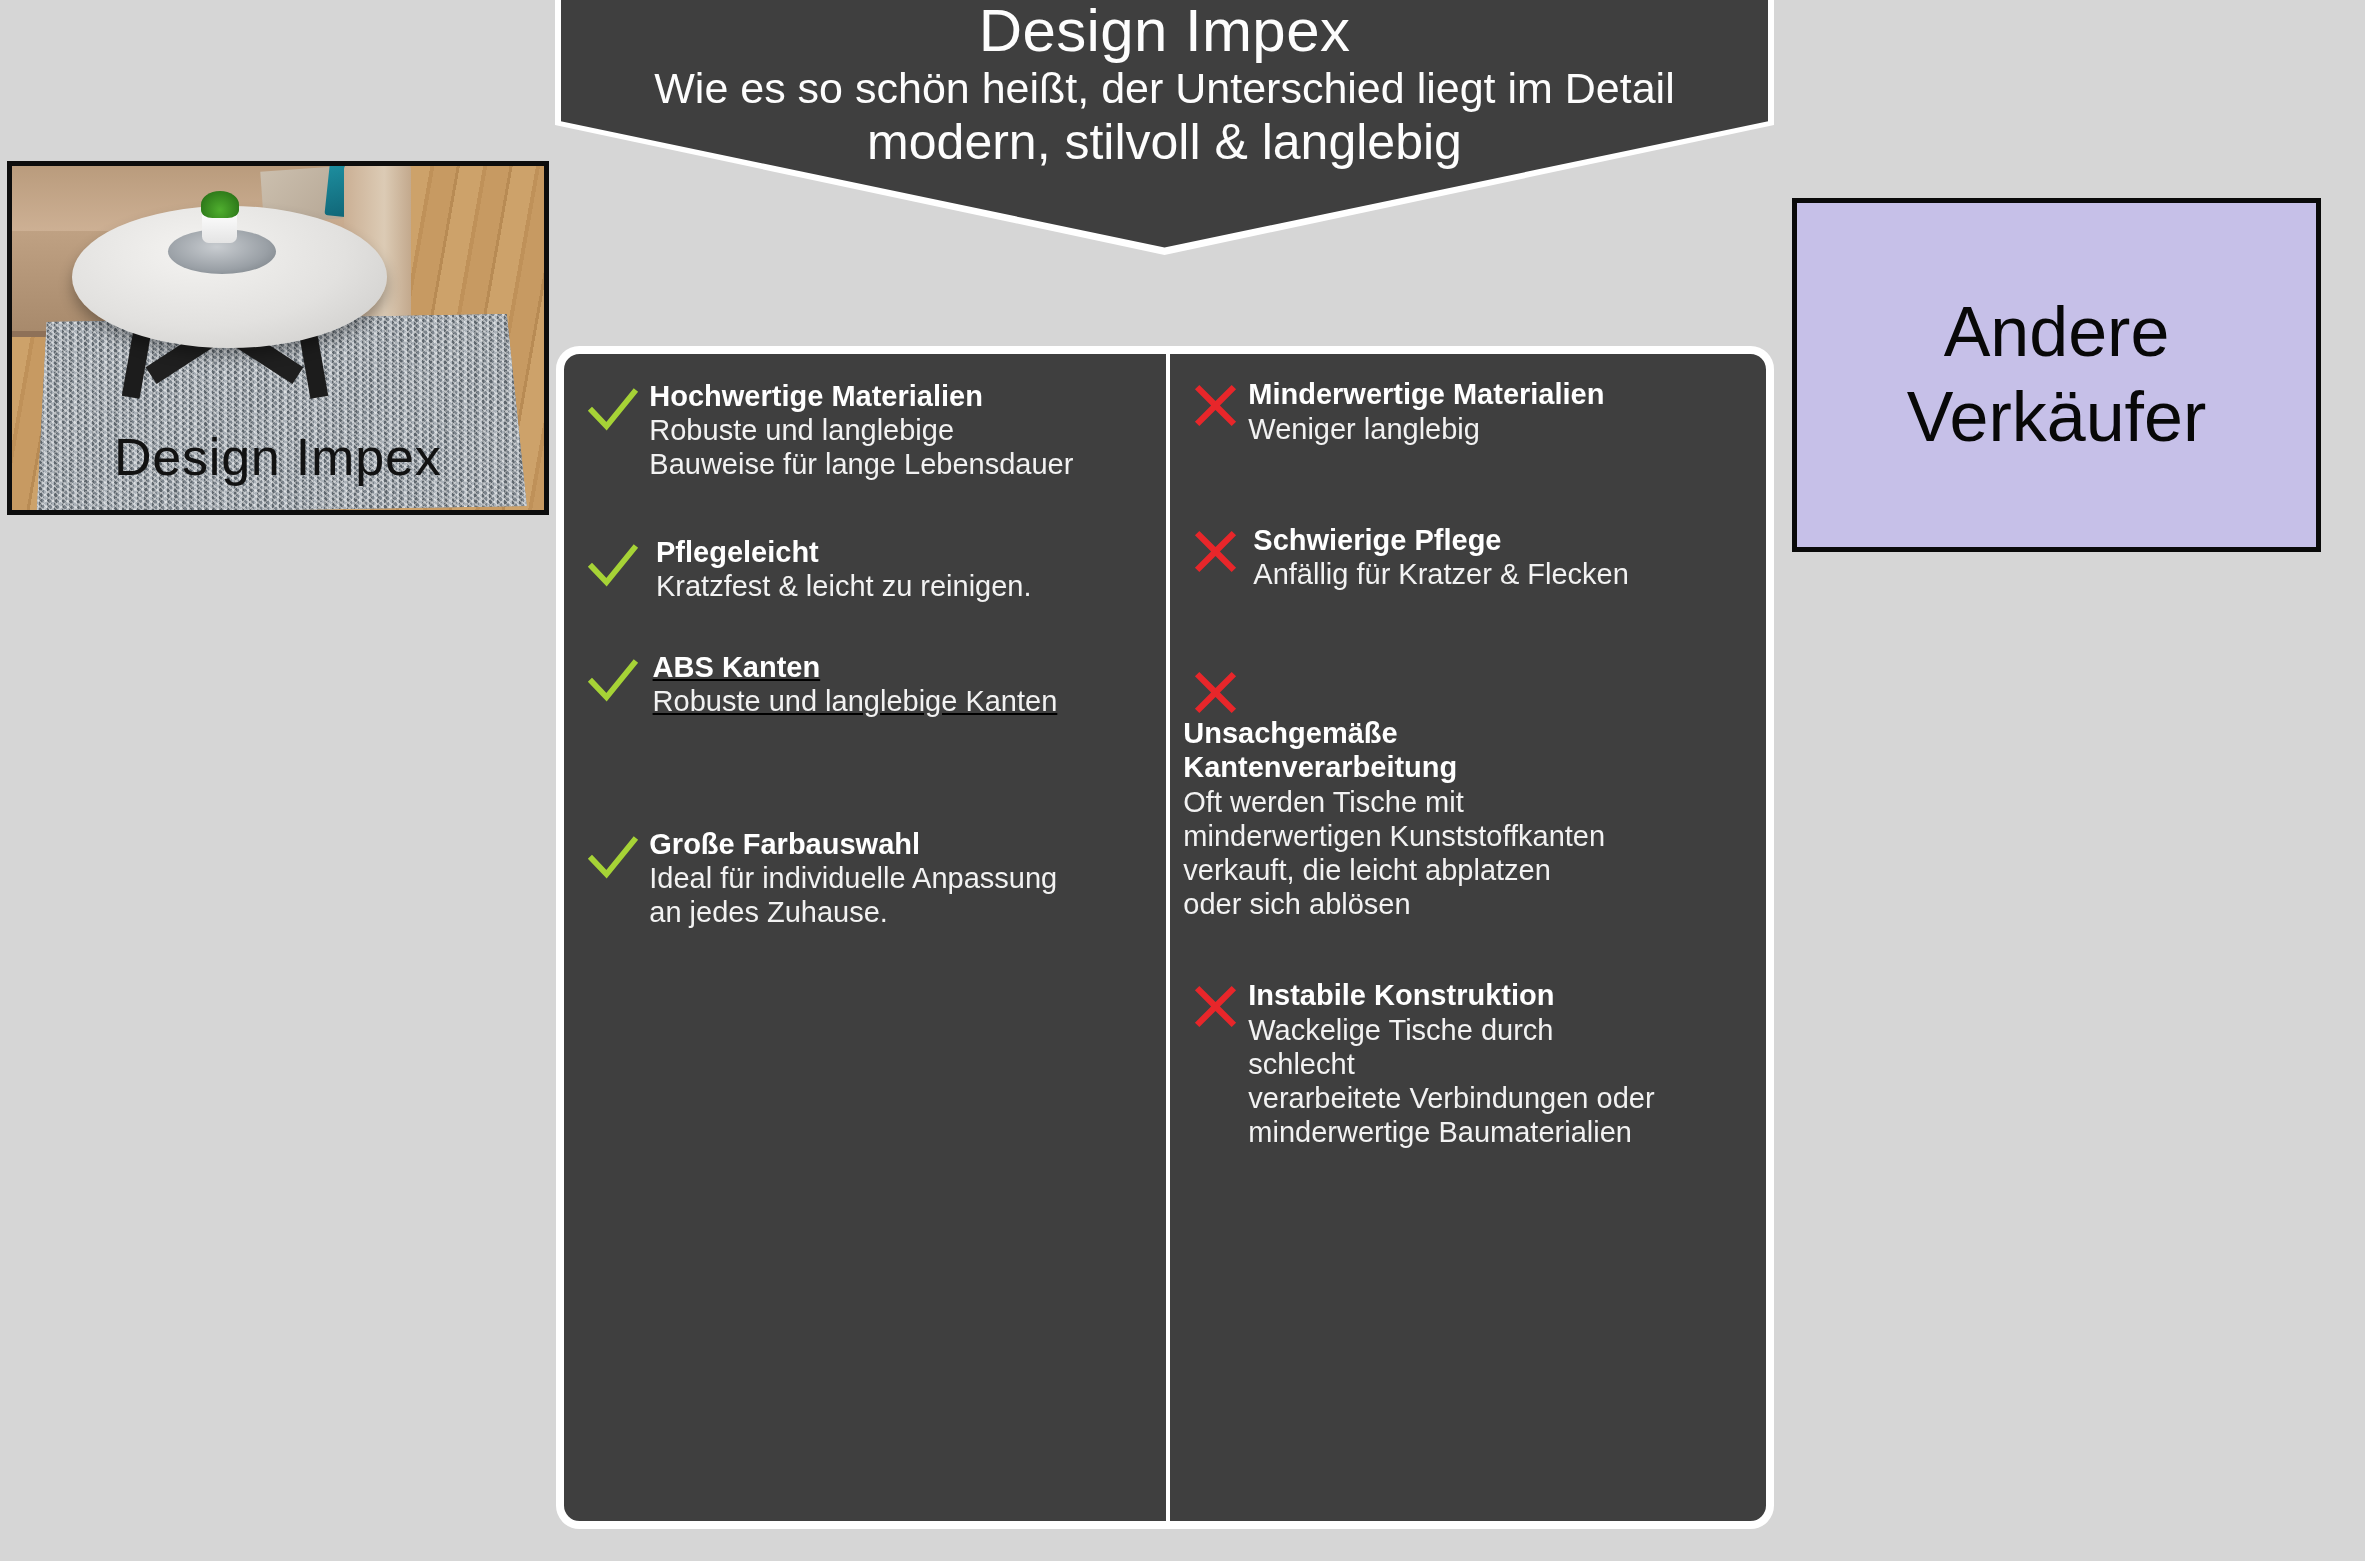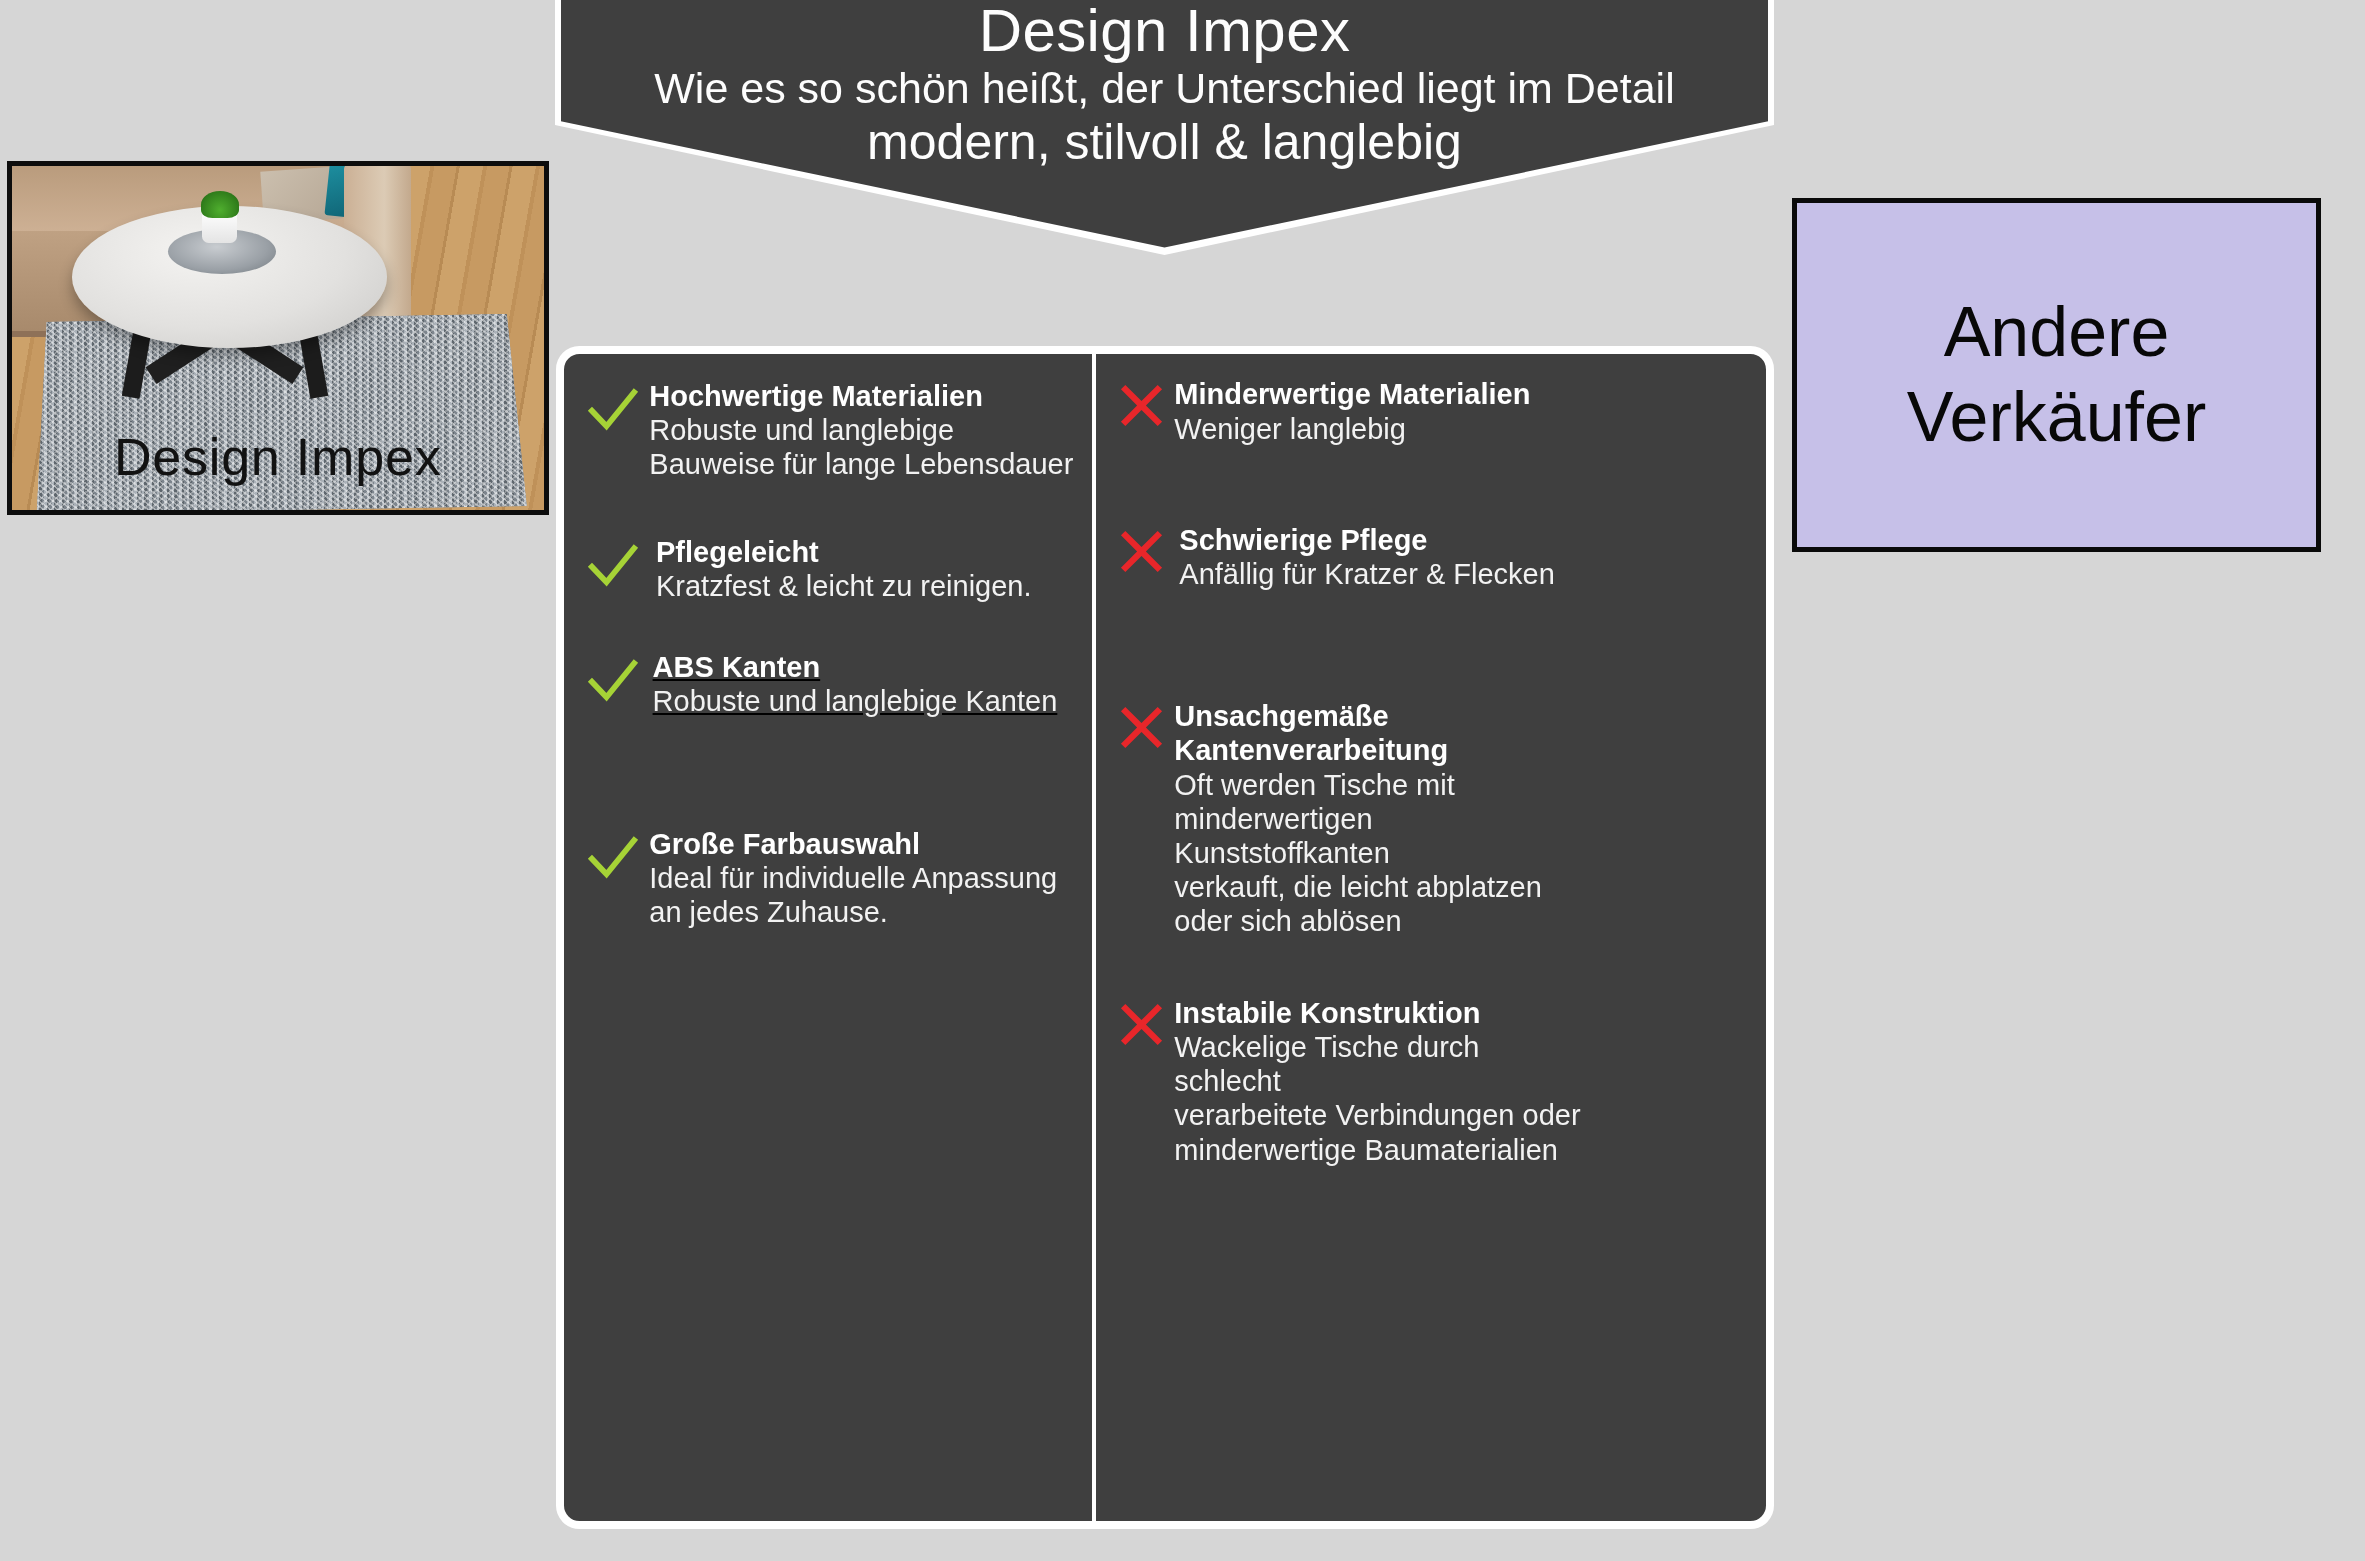--- a/index.html
+++ b/index.html
@@ -169,21 +169,21 @@
     border: 8.3px solid #ffffff;
     border-radius: 23.4px;
     box-sizing: border-box;
     display: flex;
   }
   .compare-col {
     position: relative;
     box-sizing: border-box;
     padding: 20px 13.3px 0 13.3px;
   }
-  .col-pros { width: 528px; }
+  .col-pros { width: 602px; }
   .col-cons { width: 502px; border-left: 4.2px solid #ffffff; }
 
   .item {
     position: relative;
     display: flex;
     align-items: flex-start;
   }
   .mark {
     flex: 0 0 auto;
     width: 72px;
@@ -340,21 +340,21 @@
         <svg class="cross" width="47" height="47" viewBox="0 0 64 64">
           <path d="M10 4 L32 26 L54 4 L60 10 L38 32 L60 54 L54 60 L32 38 L10 60 L4 54 L26 32 L4 10 Z" fill="#e8262a"></path>
         </svg>
       </div>
       <div class="item-body" style="padding-left:5px;">
         <div class="item-title">Schwierige Pflege</div>
         <div class="item-desc" style="white-space:pre-line;">Anfällig für Kratzer &amp; Flecken</div>
       </div>
     </div>
 
-    <div class="item" style="margin-top:108px;">
+    <div class="item" style="margin-top:73px;flex-direction:column;">
       <div class="mark" style="width:65px;">
         <svg class="cross" width="47" height="47" viewBox="0 0 64 64">
           <path d="M10 4 L32 26 L54 4 L60 10 L38 32 L60 54 L54 60 L32 38 L10 60 L4 54 L26 32 L4 10 Z" fill="#e8262a"></path>
         </svg>
       </div>
       <div class="item-body">
         <div class="item-title" style="white-space:pre-line;">Unsachgemäße
 Kantenverarbeitung</div>
         <div class="item-desc" style="white-space:pre-line;">Oft werden Tische mit
 minderwertigen Kunststoffkanten

